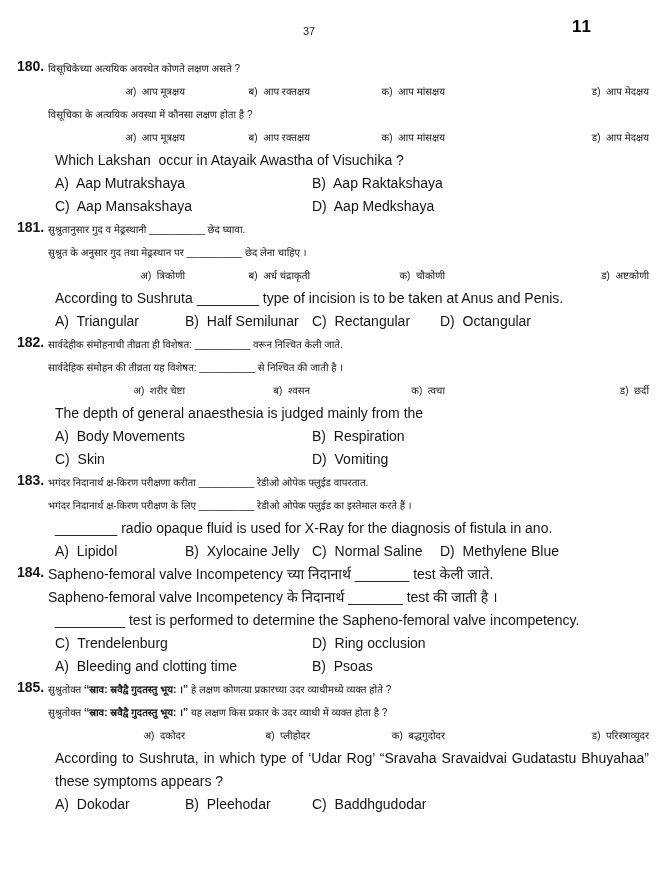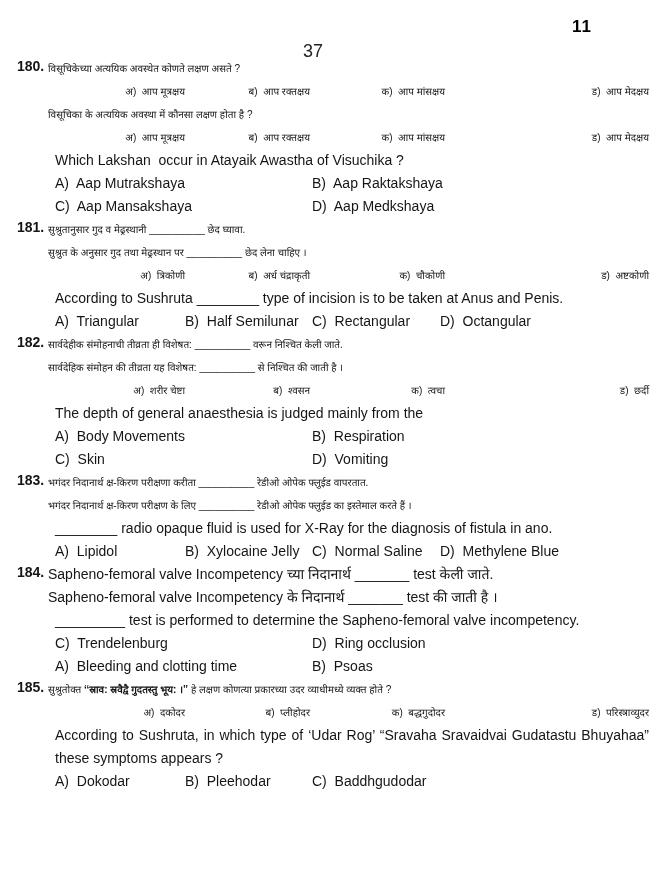--- a/index.html
+++ b/index.html
@@ -20,22 +20,22 @@
     background: #ffffff;
     overflow: hidden;
   }
   .header {
     position: relative;
     height: 57px;
   }
   .center-num {
     position: absolute;
     left: 303px;
-    top: 41px;
-    font-size: 18px;
+    top: 25px;
+    font-size: 11px;
     color: #222;
   }
   .page-num {
     position: absolute;
     left: 572px;
     top: 17px;
     font-size: 17px;
     font-weight: bold;
     letter-spacing: 1px;
     color: #000;
@@ -162,20 +162,21 @@
           <span class="opt">D)  Ring occlusion</span>
         </div>
         <div class="line en opts2">
           <span class="opt">A)  Bleeding and clotting time</span>
           <span class="opt">B)  Psoas</span>
         </div>
       </div>
       <div class="question">
         <span class="qnum">185.</span>
         <div class="line dev text"><span>सुश्रुतोक्त </span><span class="b">‘‘स्राव: स्रवैद्वै गुदतस्तु भूय: ।’’</span><span> हे लक्षण कोणत्या प्रकारच्या उदर व्याधीमध्ये व्यक्त होते ?</span></div>
+        <div class="line dev text"><span>सुश्रुतोक्त </span><span class="b">‘‘स्राव: स्रवैद्वै गुदतस्तु भूय: ।’’</span><span> यह लक्षण किस प्रकार के उदर व्याधी में व्यक्त होता है ?</span></div>
         <div class="line dev opts4">
           <span class="opt">अ)  दकोदर</span>
           <span class="opt">ब)  प्लीहोदर</span>
           <span class="opt">क)  बद्धगुदोदर</span>
           <span class="opt">ड)  परिस्त्राव्युदर</span>
         </div>
         <div class="line en text"><span>According to Sushruta, in which type of ‘Udar Rog’ “Sravaha Sravaidvai Gudatastu Bhuyahaa” these symptoms appears ?</span></div>
         <div class="line en opts4">
           <span class="opt">A)  Dokodar</span>
           <span class="opt">B)  Pleehodar</span>

